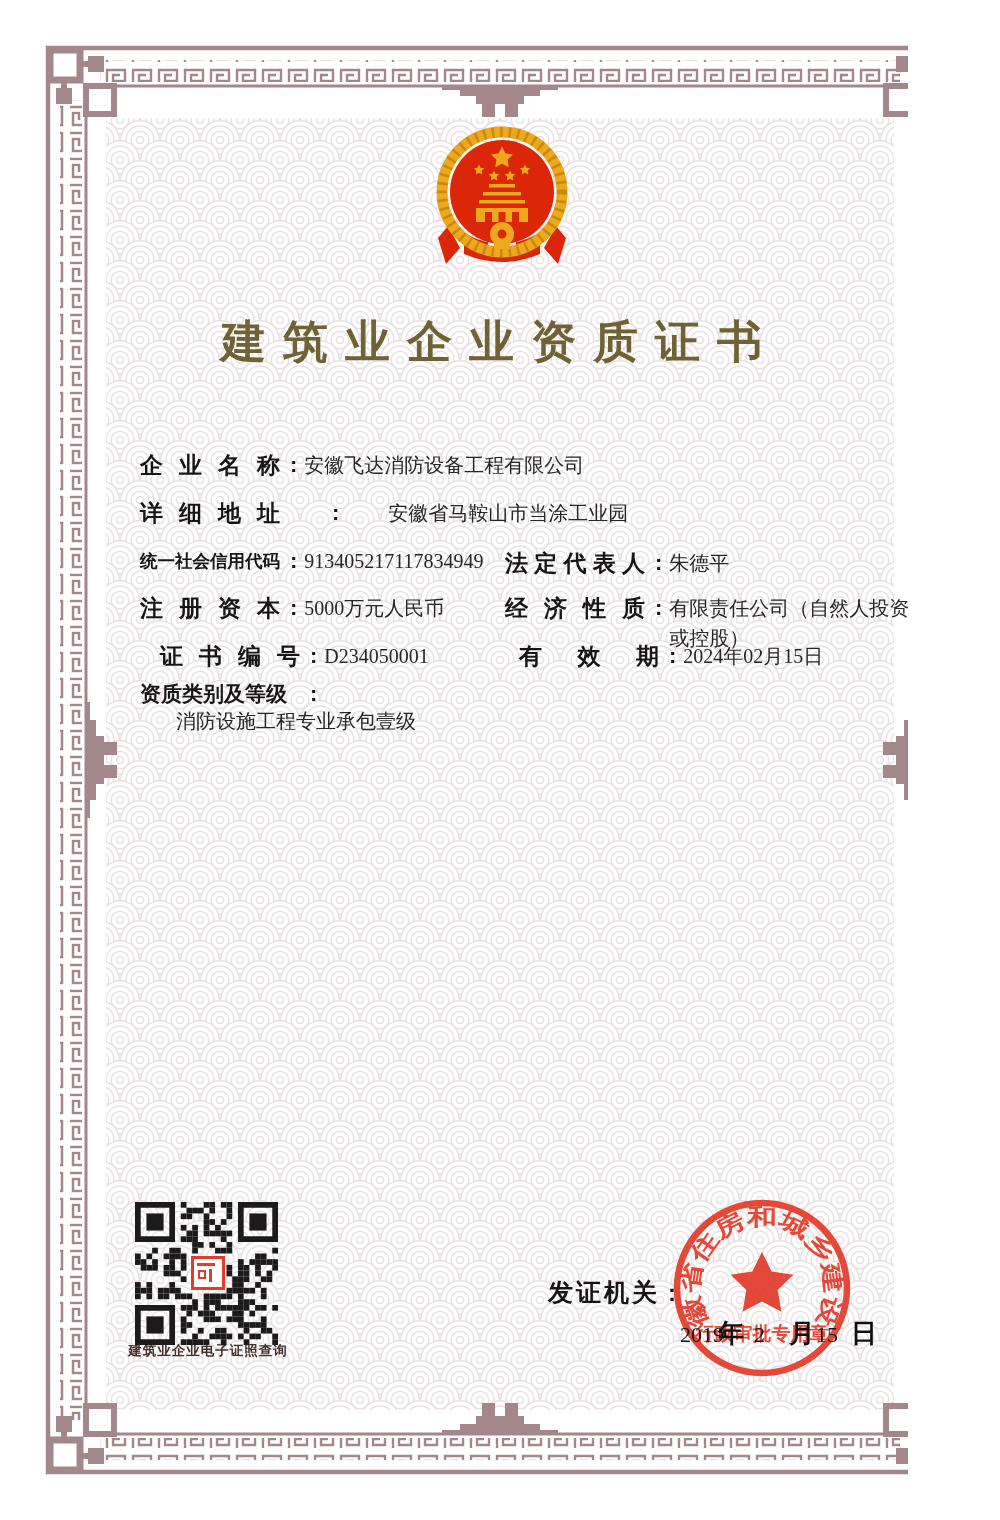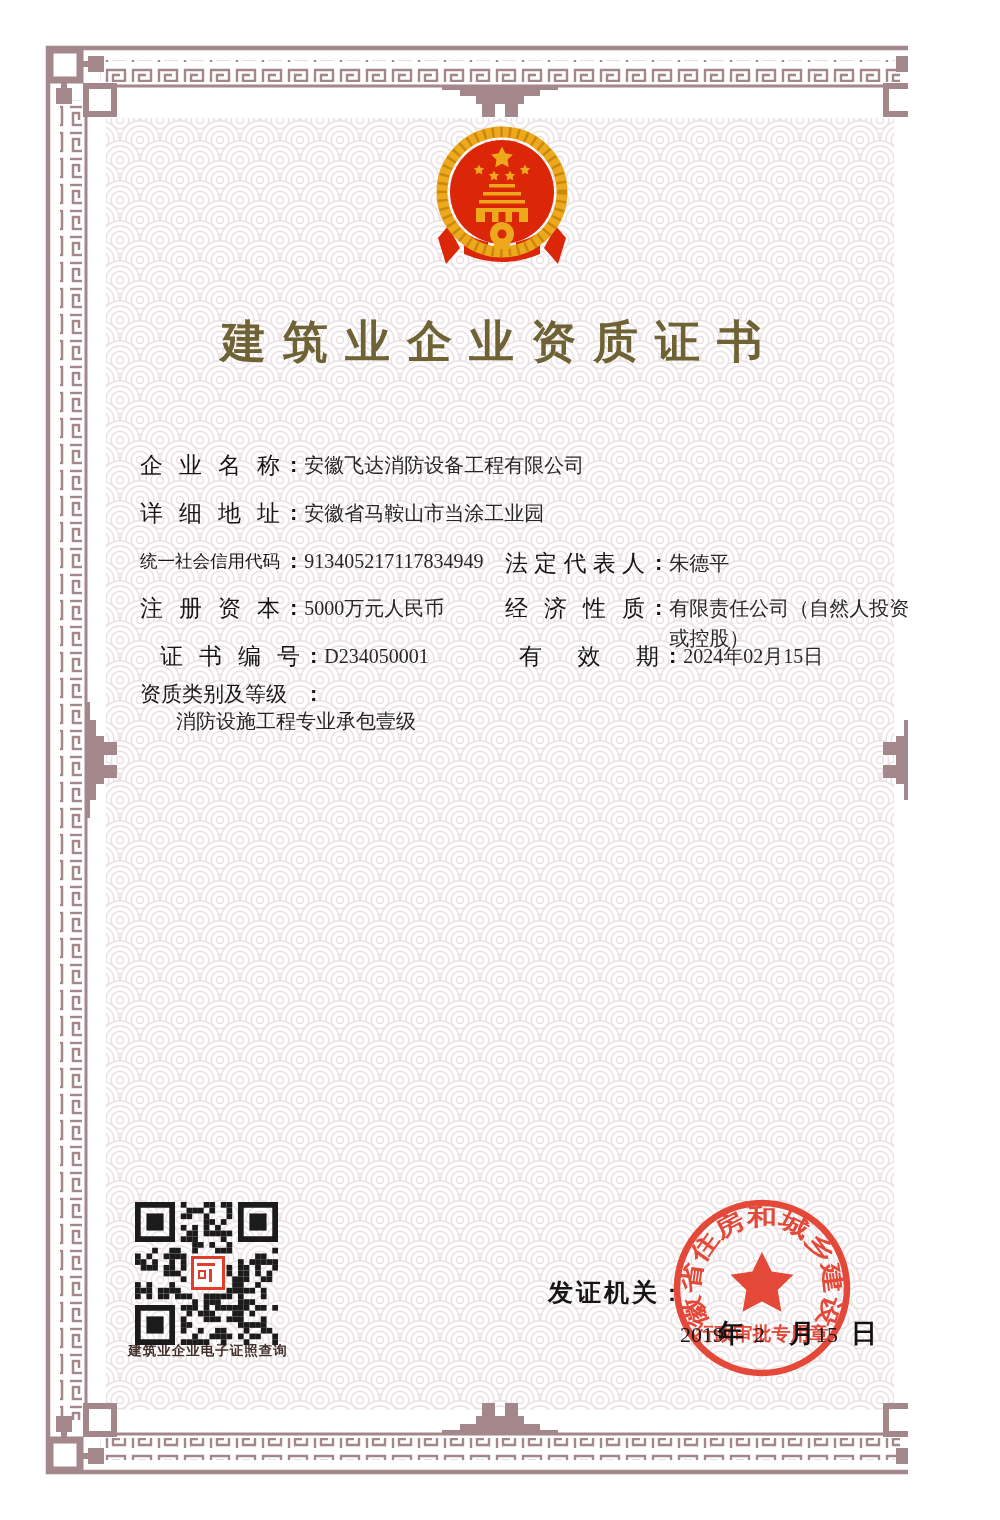--- a/index.html
+++ b/index.html
@@ -7,21 +7,21 @@
         font-family:"Liberation Sans","DejaVu Sans",sans-serif;}
   .abs{position:absolute;}
   svg{display:block;}
 
   
   .title{left:0;top:312px;width:1000px;text-align:center;font-size:45px;font-weight:700;
          color:var(--title-gold);letter-spacing:17px;}
 
   
   .row{position:absolute;display:flex;align-items:flex-start;}
-  .lab{font-weight:400;color:var(--ink);font-size:23px;line-height:30px;width:140px;
+  .lab{font-weight:700;color:var(--ink);font-size:23px;line-height:30px;width:140px;
        text-align:justify;text-align-last:justify;white-space:nowrap;flex:none;}
   .lab.small{font-size:17.5px;letter-spacing:0;}
   .lab.qual{width:152px;font-size:21px;text-align-last:auto;}
   .colon{font-weight:700;color:var(--ink);font-size:22px;line-height:30px;margin:0 7px 0 10px;flex:none;}
   .val{font-family:"Liberation Serif","DejaVu Serif",serif;font-size:20px;line-height:30px;
        color:var(--value-ink);}
   .val.wrap{width:244px;}
 
   
   .issuer{left:548px;top:1276px;font-size:25px;font-weight:700;color:var(--ink);letter-spacing:3px;
@@ -152,21 +152,21 @@
   </svg>
 
   <div class="abs title">建筑业企业资质证书</div>
 
   <div class="row" style="left:140px;top:450px;">
     <span class="lab">企业名称</span>
     <span class="colon">:</span>
     <span class="val">安徽飞达消防设备工程有限公司</span>
   </div>
 
-  <div class="row" style="left:140px;top:498px;">
+  <div class="row" style="left:140px;top:498px;gap:42px;">
     <span class="lab">详细地址</span>
     <span class="colon">:</span>
     <span class="val">安徽省马鞍山市当涂工业园</span>
   </div>
 
   <div class="row" style="left:140px;top:546px;">
     <span class="lab small">统一社会信用代码</span>
     <span class="colon">:</span>
     <span class="val">913405217117834949</span>
   </div>

